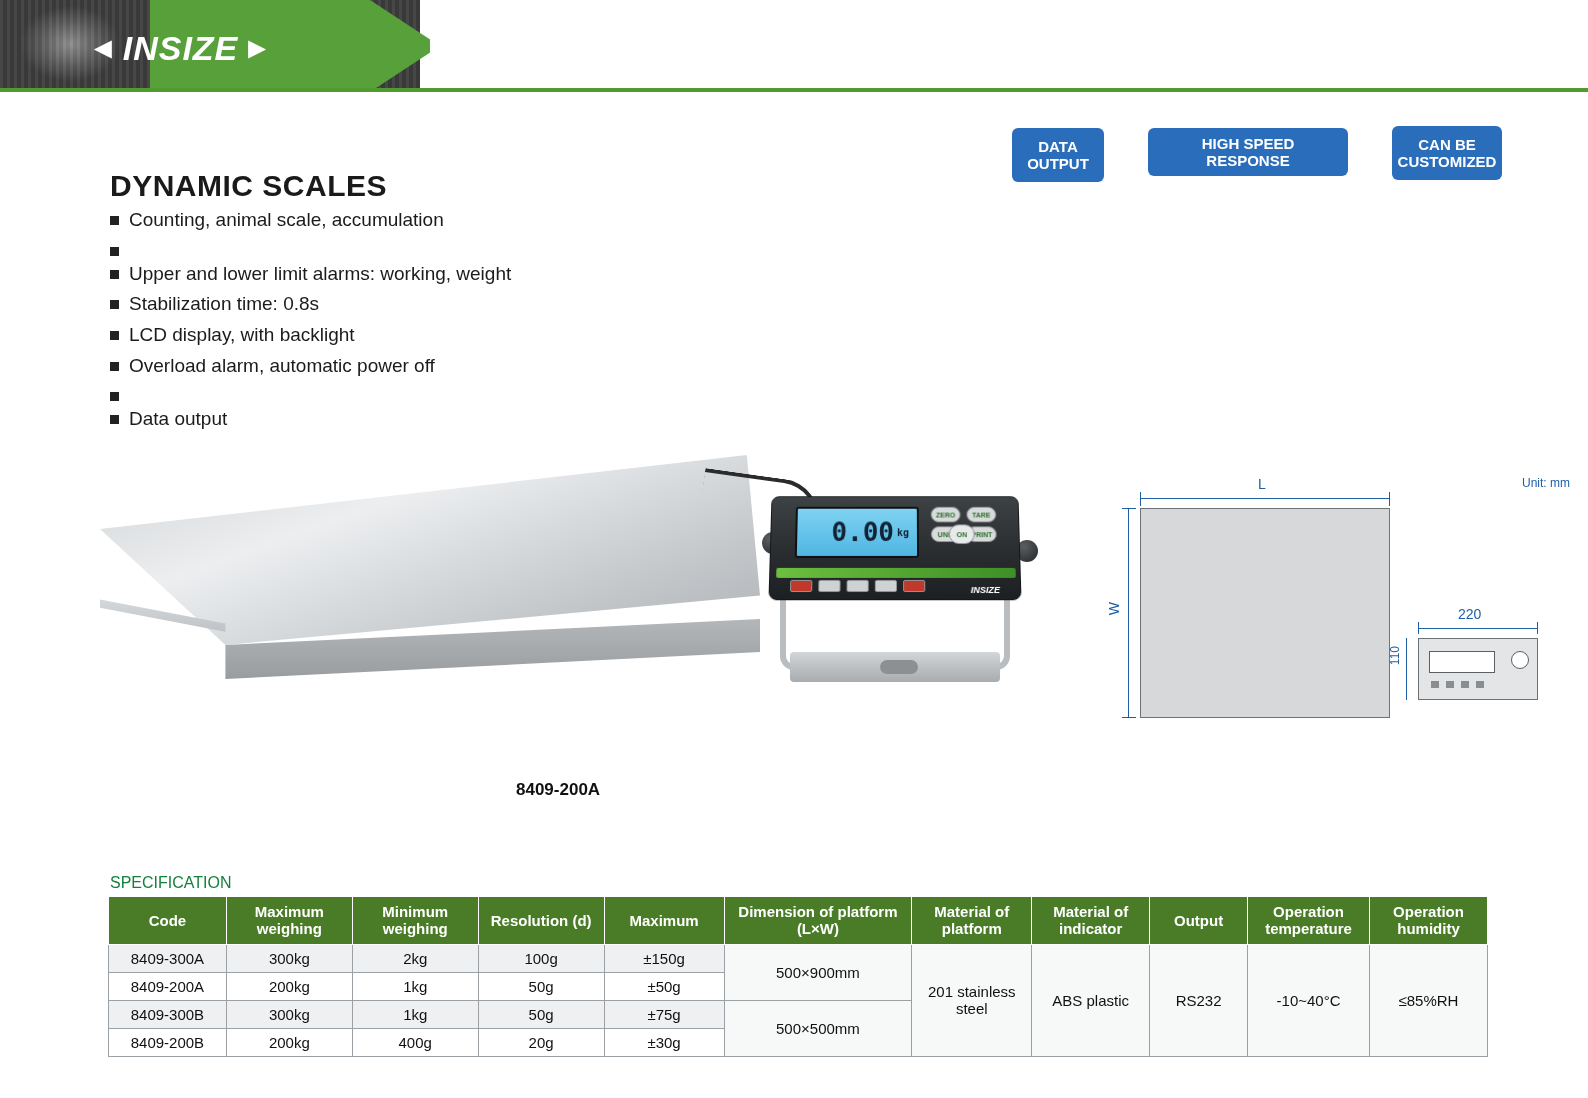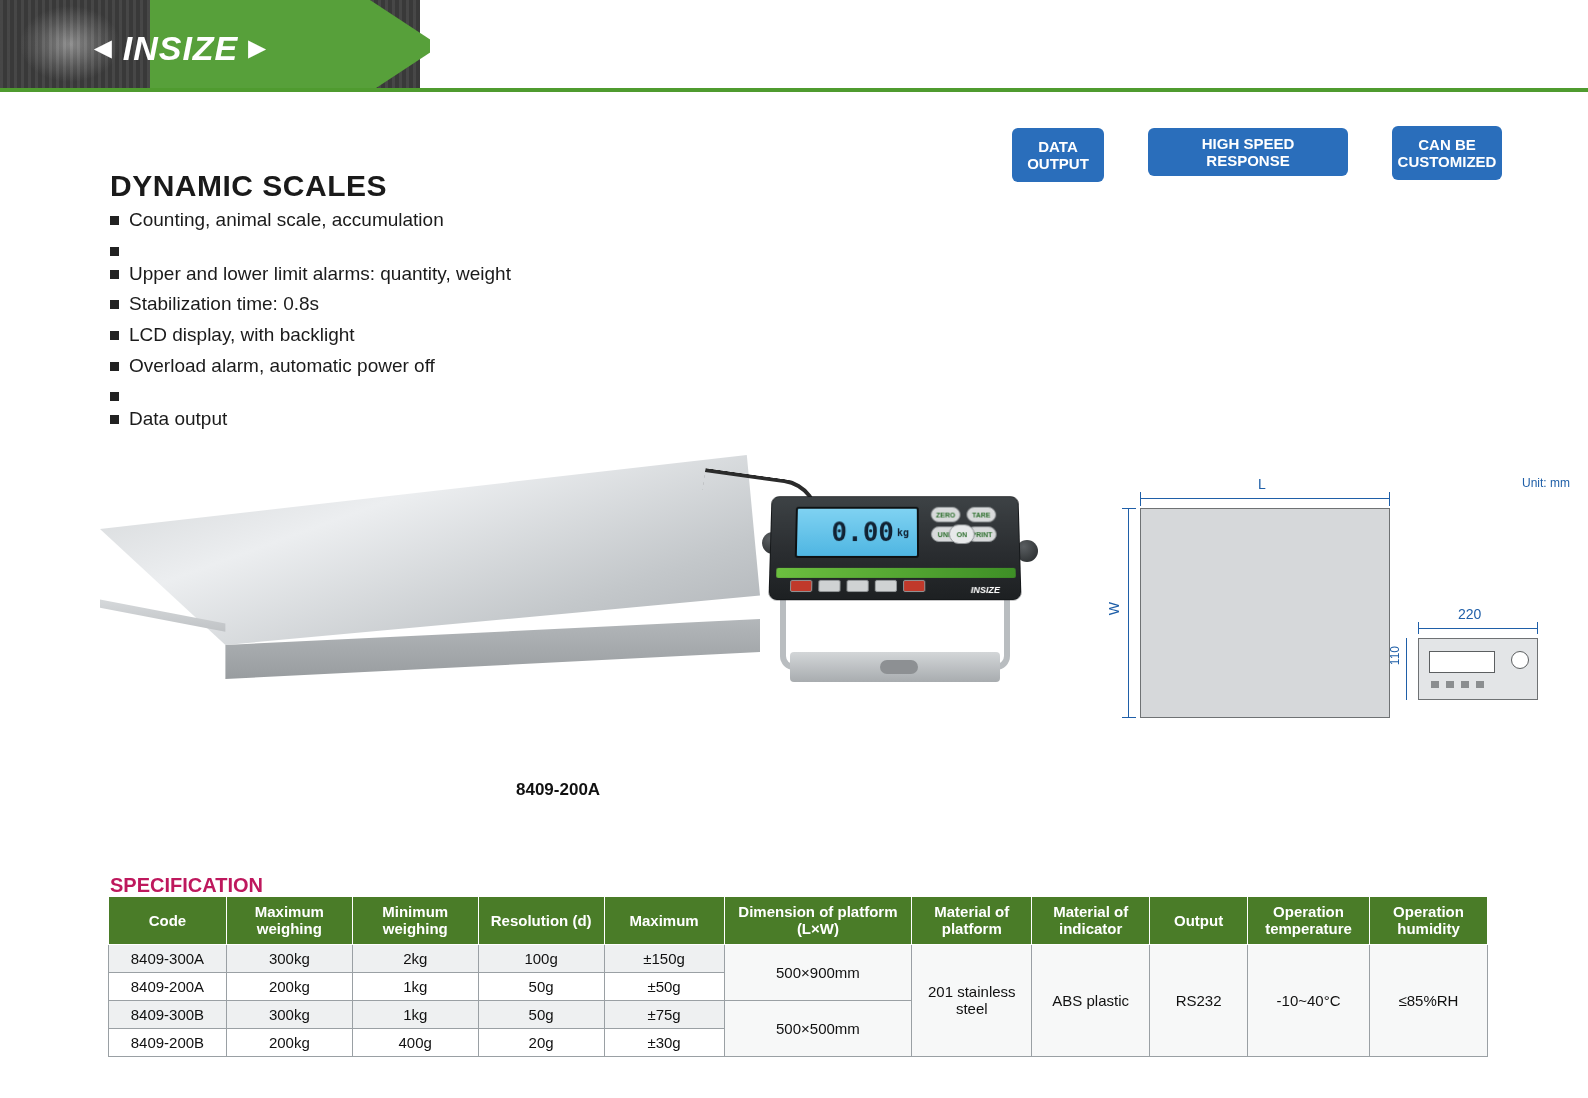--- a/index.html
+++ b/index.html
@@ -190,21 +190,21 @@
   }
   .dim-ind-knob {
     position:absolute; right:8px; top:12px; width:18px; height:18px; border-radius:50%;
     border:1px solid #5c5f61; background:#fff;
   }
   .dim-ind-btns { position:absolute; left:12px; top:42px; display:flex; gap:7px; }
   .dim-ind-btns i { width:8px; height:7px; background:#8b8e90; display:block; }
 
   
   .spec-title {
-    position:absolute; left:110px; top:874px; font-size:20px; font-weight:bold; color:#be185d;
+    position:absolute; left:110px; top:874px; font-size:16px; font-weight:normal; color:#15803d;
   }
   table.spec {
     position:absolute; left:108px; top:896px; width:1380px;
     border-collapse: collapse; font-size:15px;
   }
   table.spec th {
     background:#4a7c28; color:#fff; font-weight:bold;
     border:1px solid #ffffff; padding:6px 4px; text-align:center; line-height:1.15;
   }
   table.spec td {
@@ -243,21 +243,21 @@
   <div class="features">
     <div class="feature-row">
       <span class="bullet"></span>
       <span class="feature-text">Counting, animal scale, accumulation</span>
     </div>
     <div class="feature-row">
       <span class="bullet"></span>
     </div>
     <div class="feature-row">
       <span class="bullet"></span>
-      <span class="feature-text">Upper and lower limit alarms: quantity, weight</span>
+      <span class="feature-text">Upper and lower limit alarms: working, weight</span>
     </div>
     <div class="feature-row">
       <span class="bullet"></span>
       <span class="feature-text">Stabilization time: 0.8s</span>
     </div>
     <div class="feature-row">
       <span class="bullet"></span>
       <span class="feature-text">LCD display, with backlight</span>
     </div>
     <div class="feature-row">

